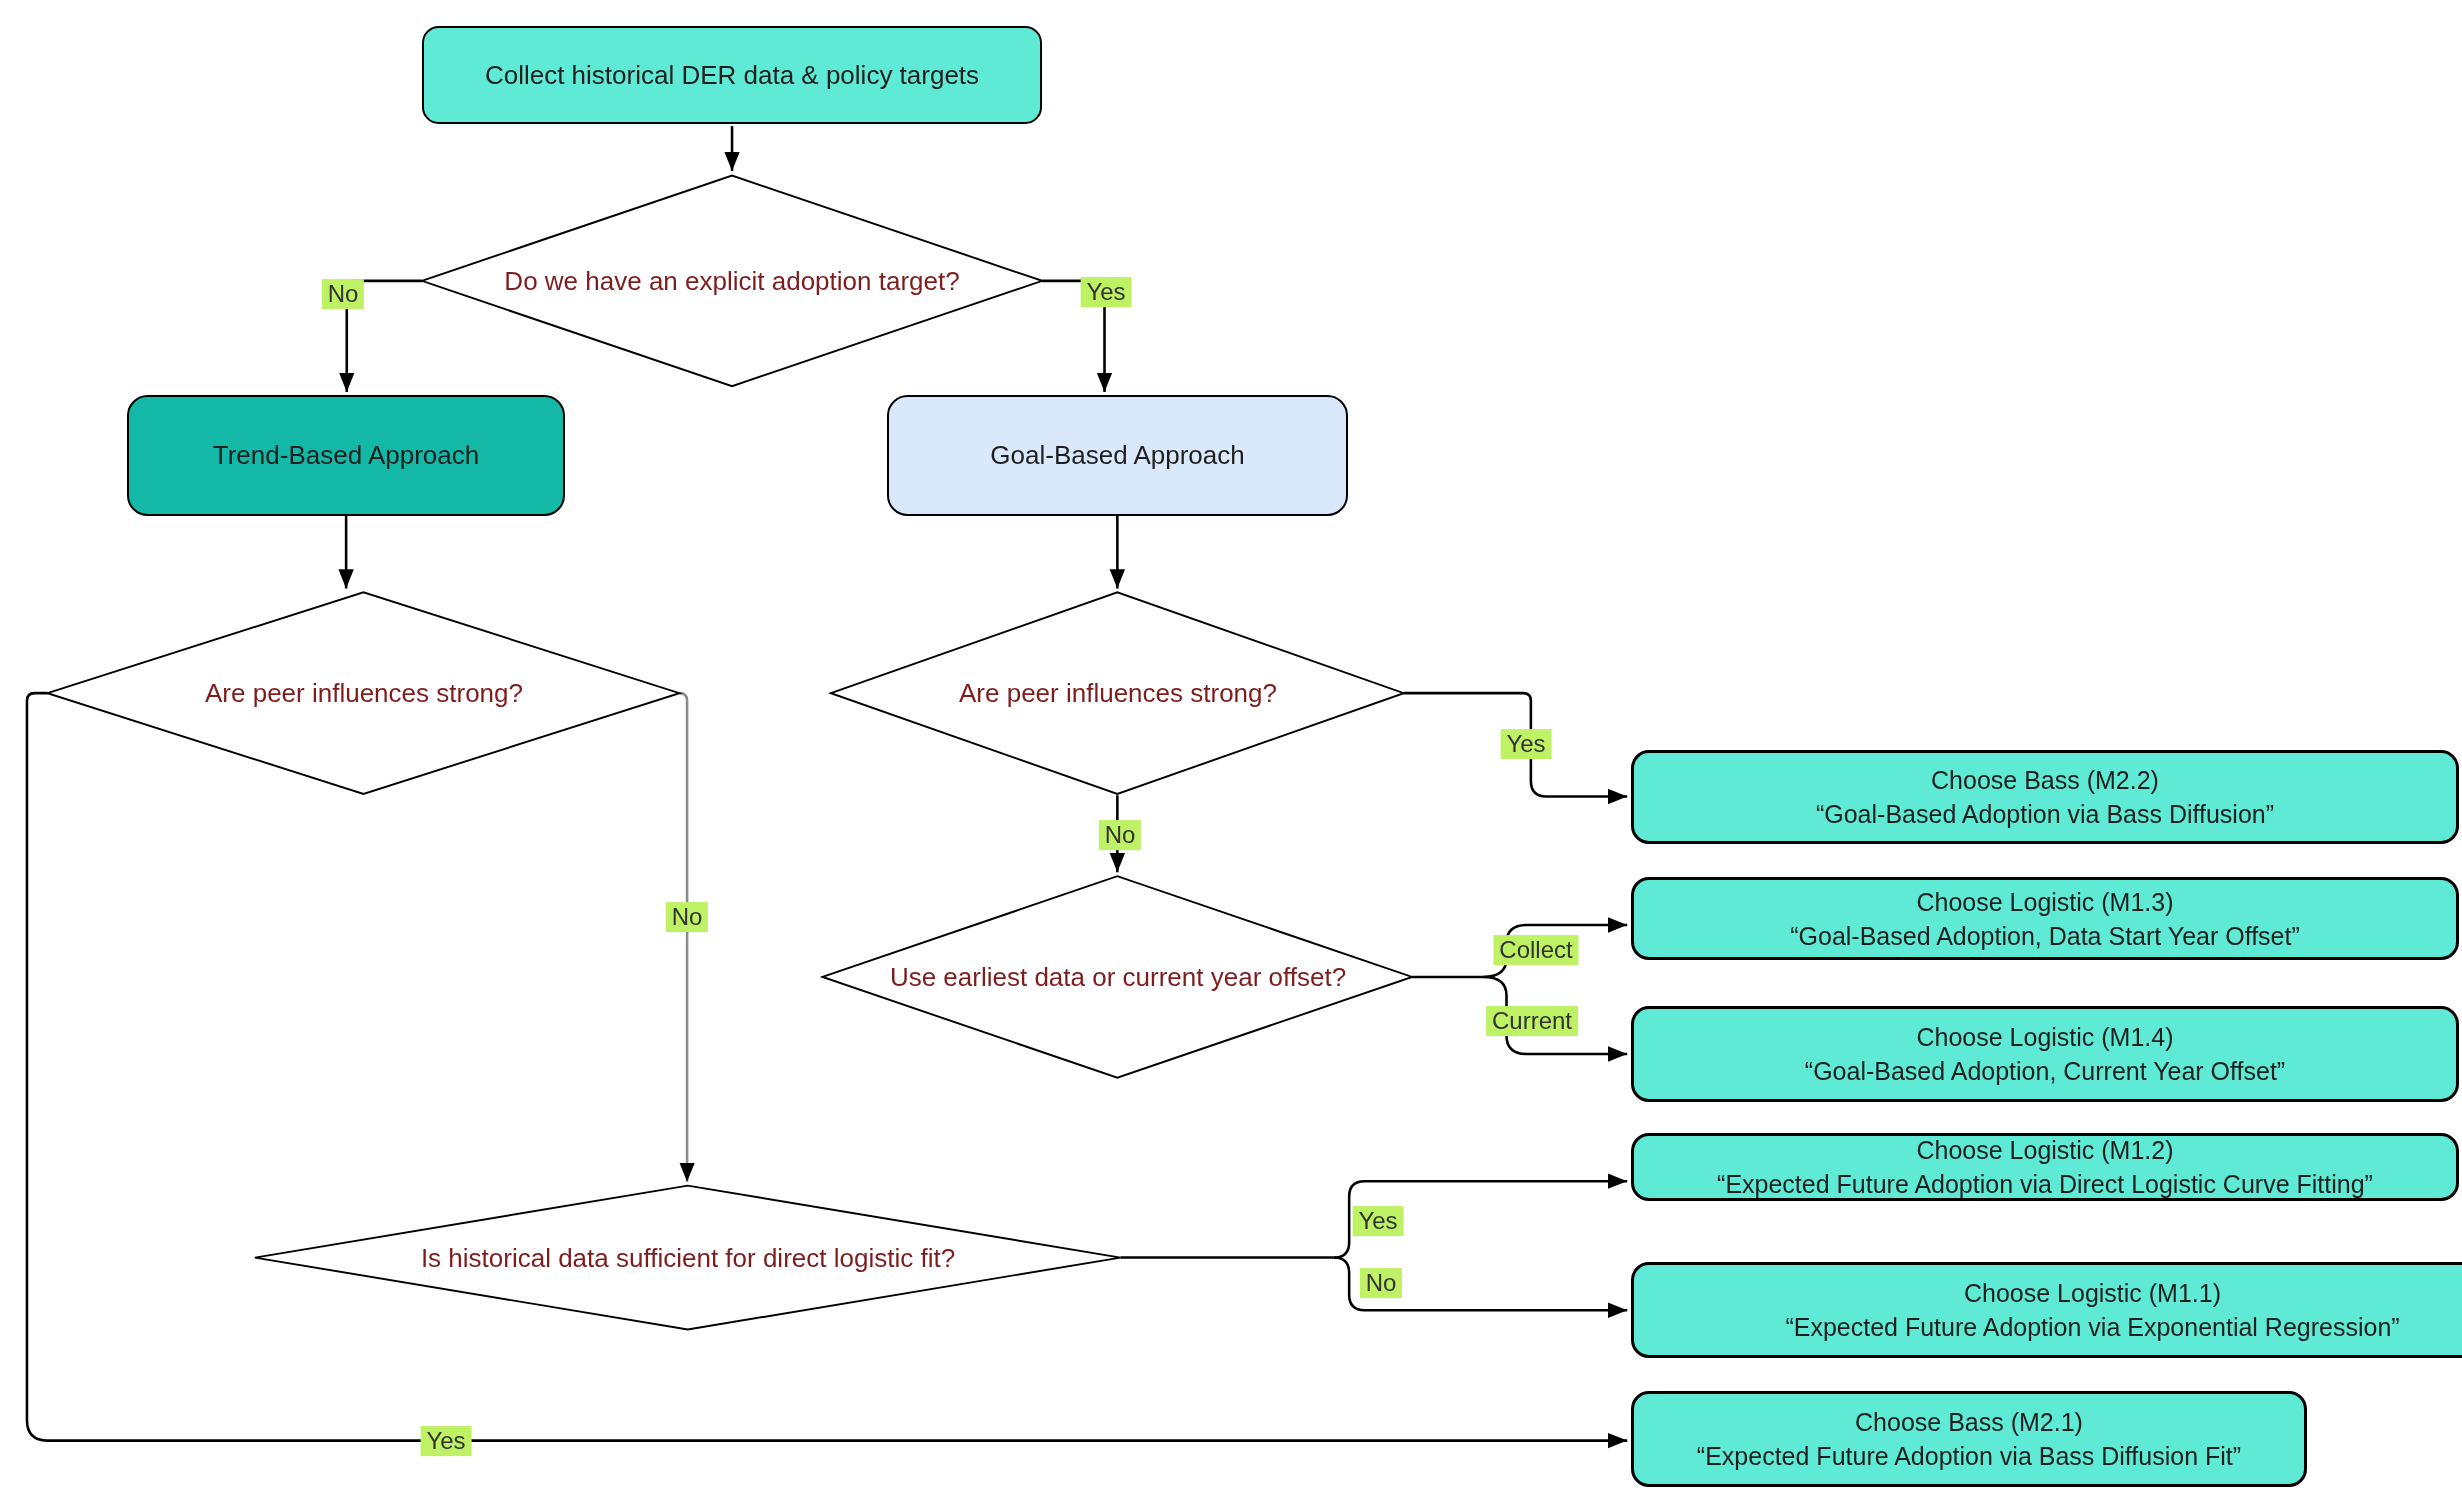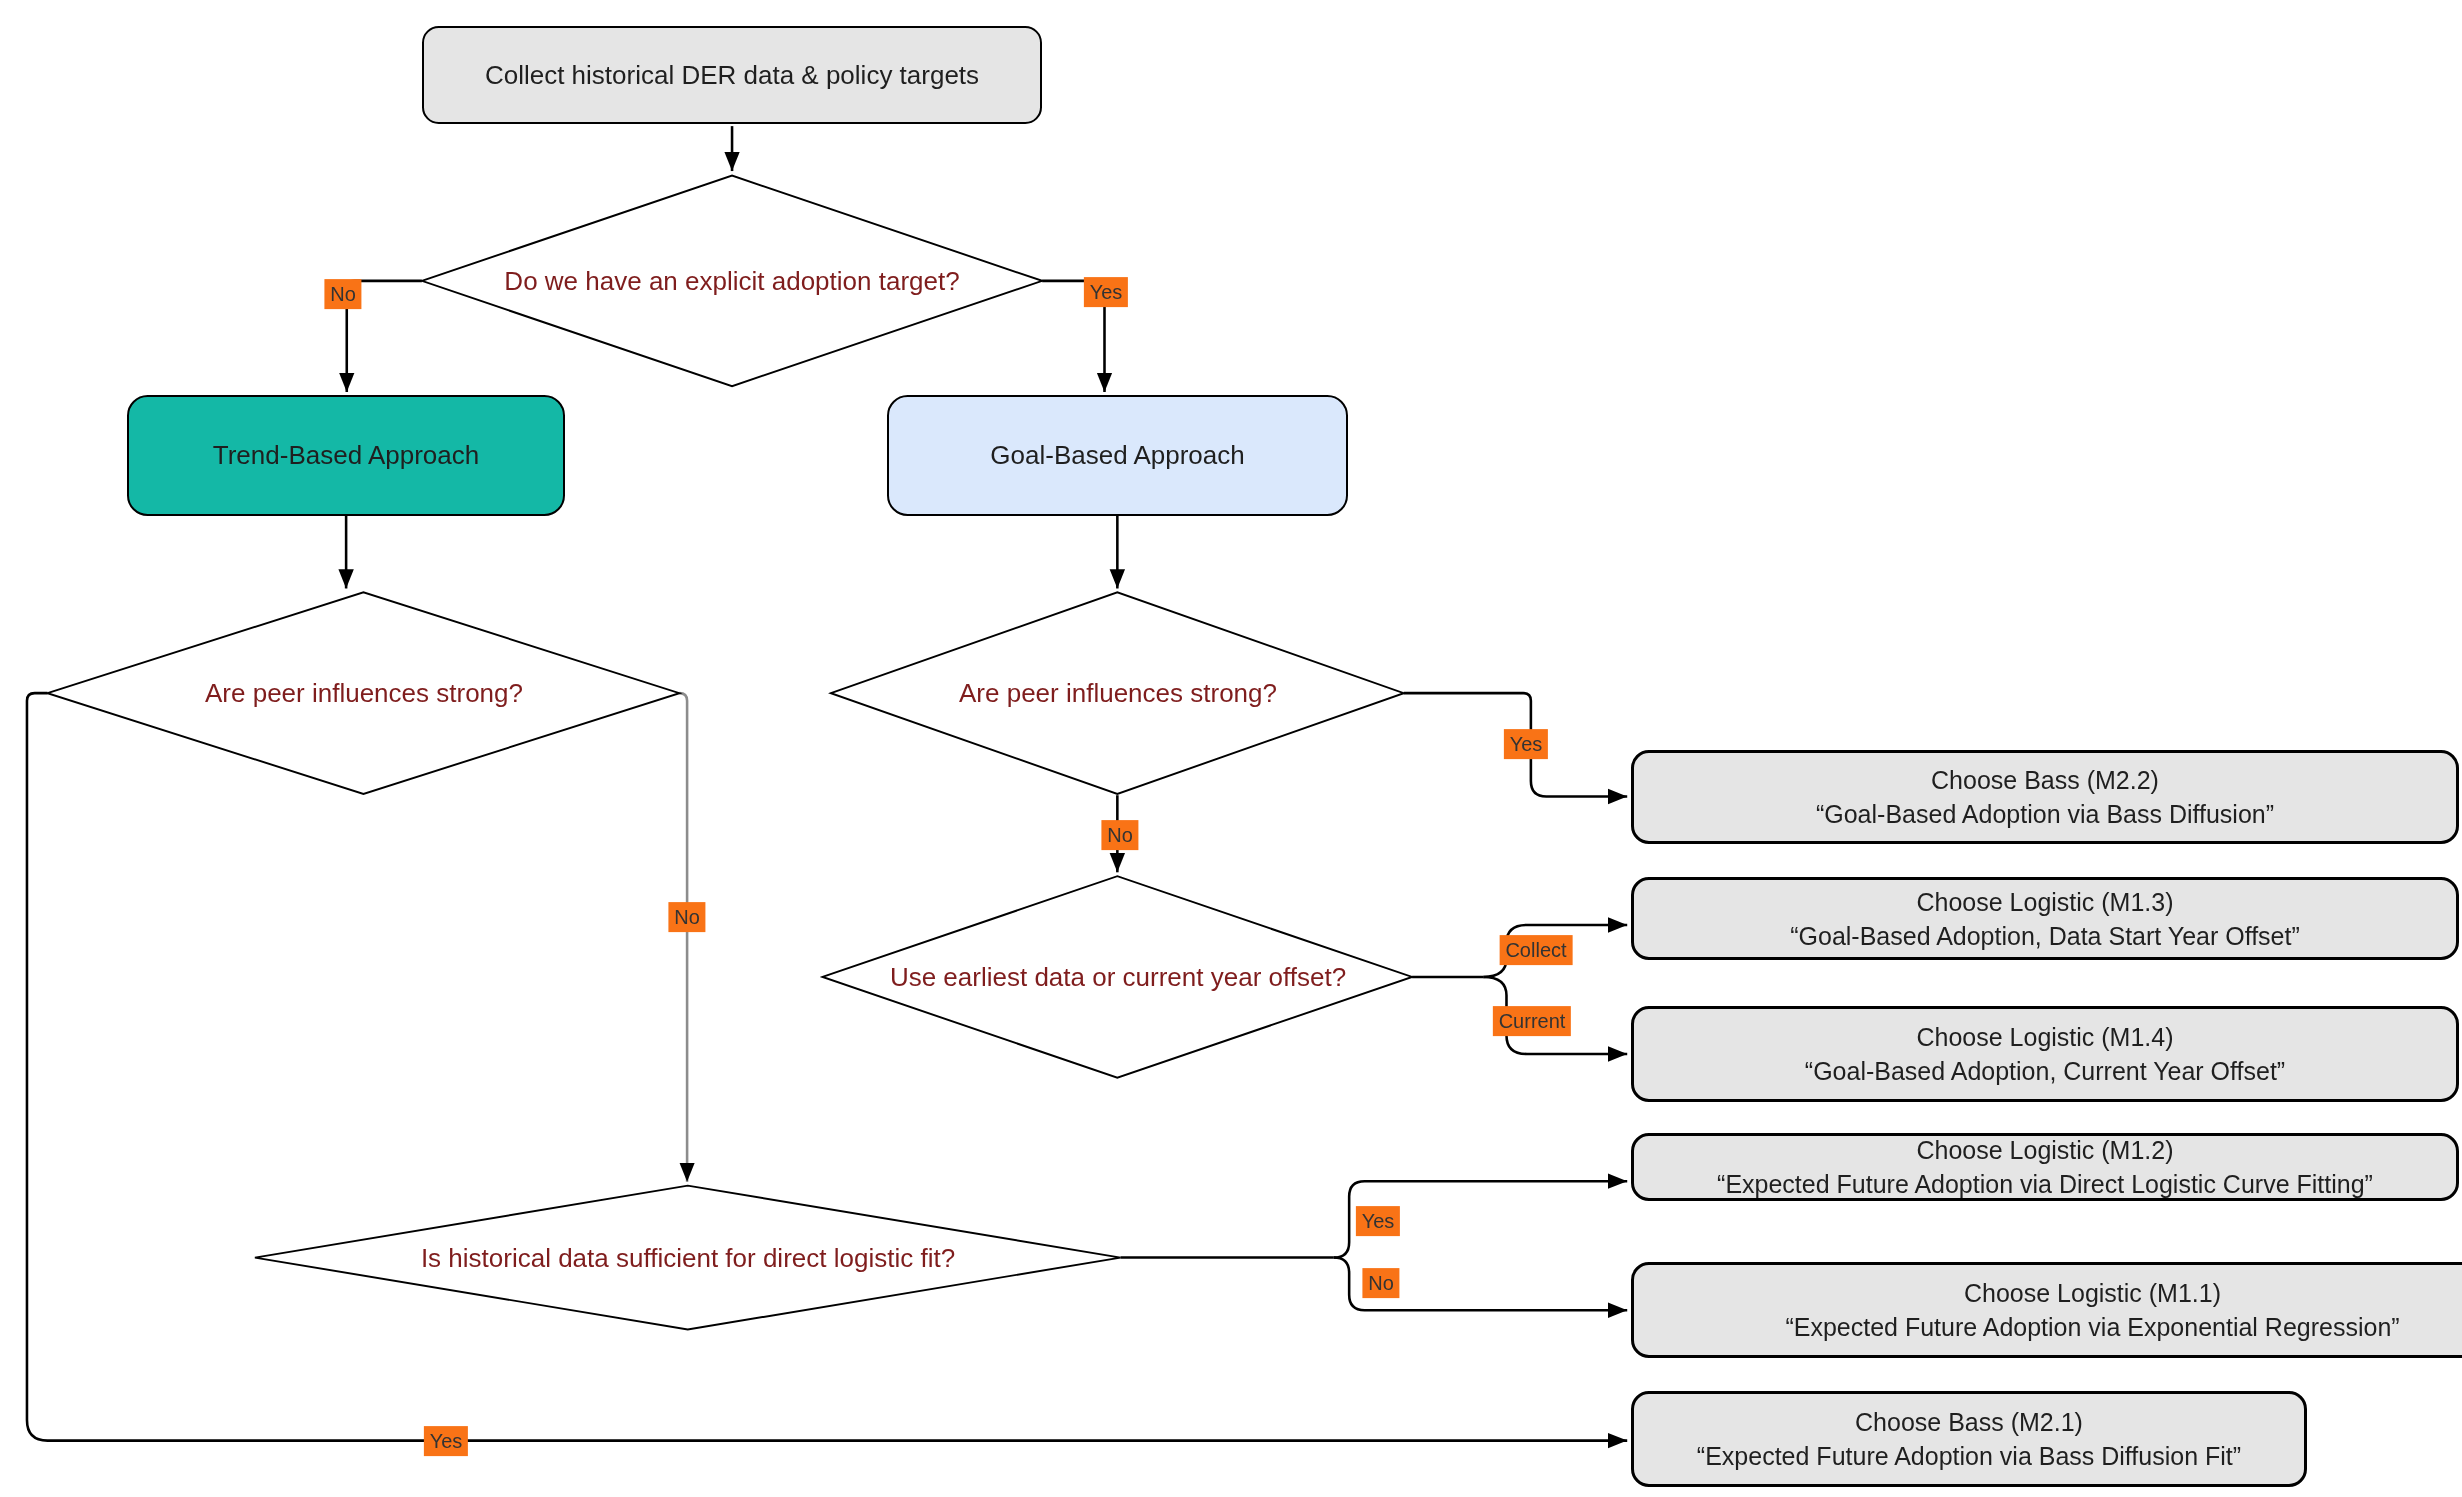--- a/index.html
+++ b/index.html
@@ -9,21 +9,21 @@
     background:#ffffff;
     font-family:"Liberation Sans",sans-serif;
     color:#1f1f1f;
     overflow:hidden;
   }
   svg.layer{position:absolute;left:0;top:0;}
   .node{
     position:absolute;
     display:flex;align-items:center;justify-content:center;
     text-align:center;box-sizing:border-box;
-    background:#e5e5e5;
+    background:#5eead4;
   }
   .startbox{
     border:2.6px solid #000;border-radius:16.7px;
     font-size:26px;white-space:nowrap;
   }
   .pill{
     border:2.6px solid #000;border-radius:20.6px;
     font-size:26px;white-space:nowrap;
   }
   .mbox{
@@ -32,22 +32,22 @@
     font-size:25px;line-height:34px;
   }
   .mbox .sub{white-space:nowrap;}
   .dlabel{
     position:absolute;transform:translate(-50%,-50%);
     text-align:center;font-size:26px;white-space:nowrap;
     color:#7f1d1d;
   }
   .elabel{
     position:absolute;transform:translate(-50%,-50%);
-    font-size:20px;line-height:26px;
-    background:#f97316;padding:1.9px 5.8px;
+    font-size:24px;line-height:26px;
+    background:#bef264;padding:1.9px 5.8px;
     color:#333;white-space:nowrap;
   }
 </style>
 </head>
 <body>
 
 <div class="stage">
 
   <svg class="layer" width="2462" height="1498" viewBox="0 0 3834 2332">
     <defs>

